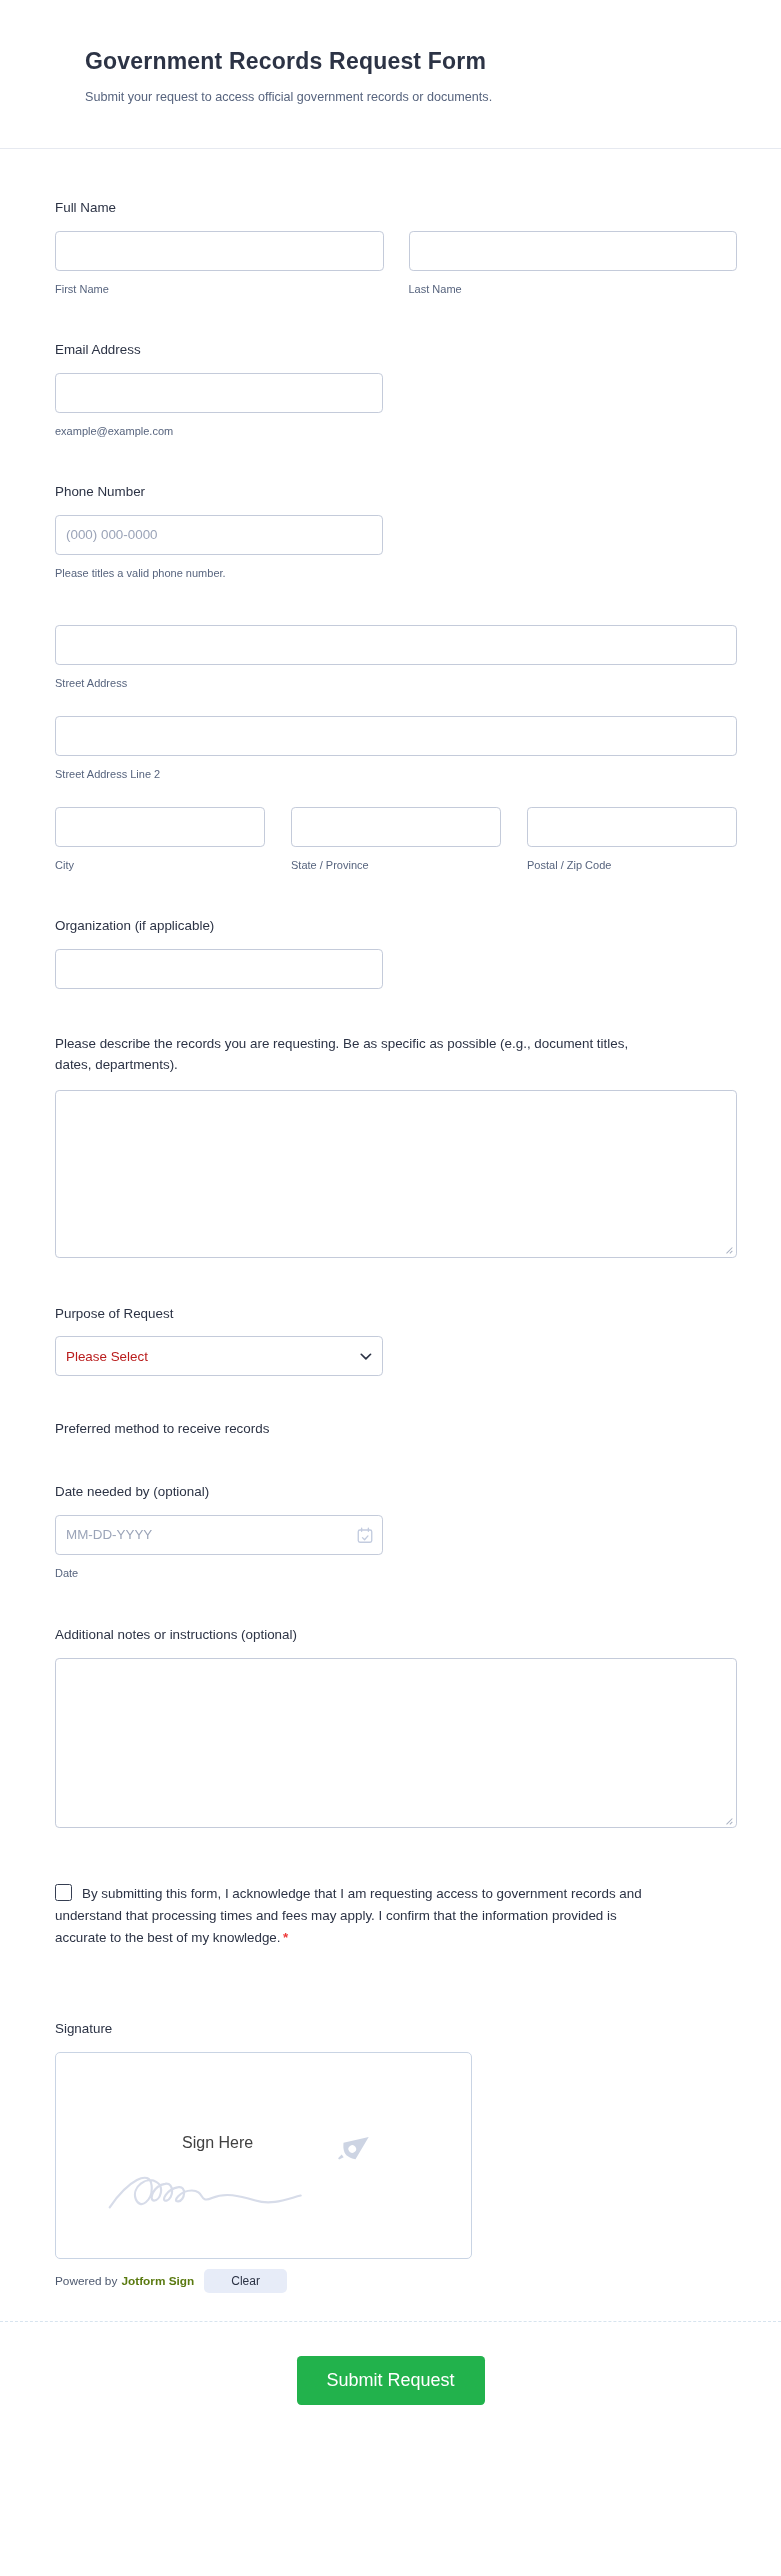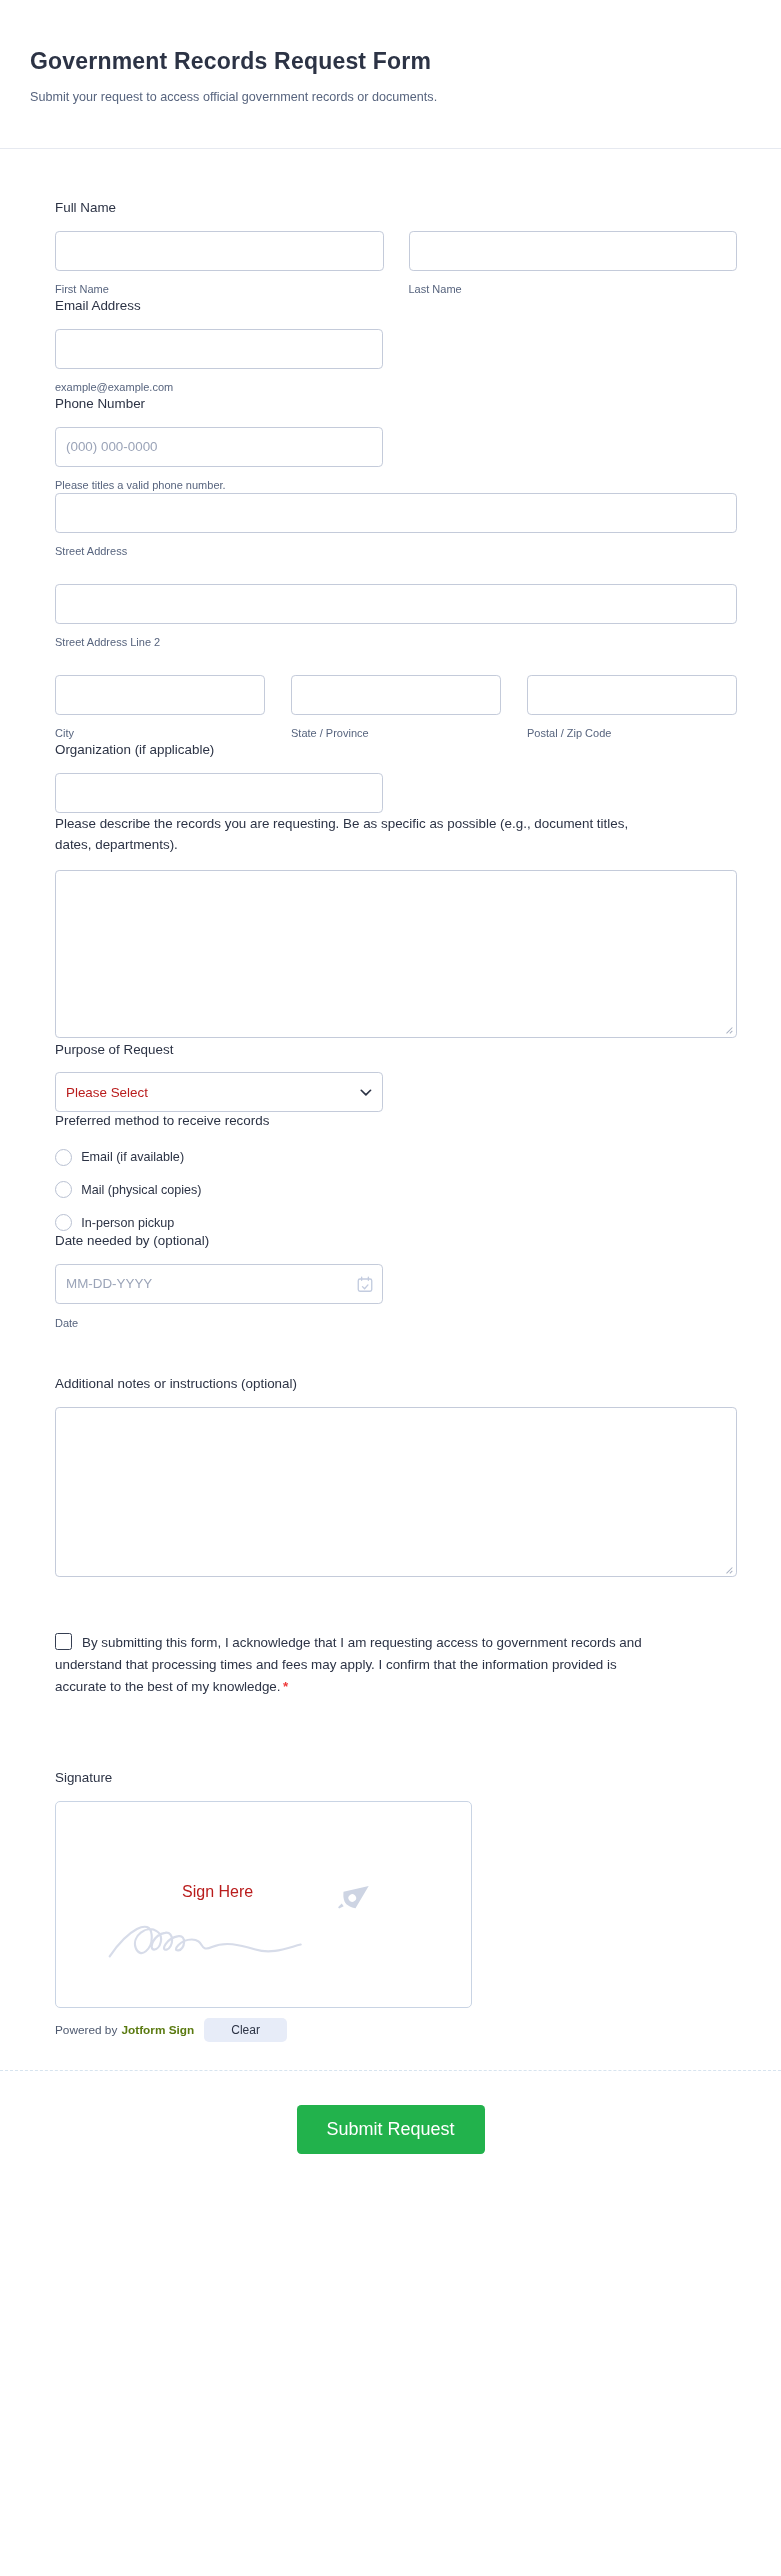--- a/index.html
+++ b/index.html
@@ -1,29 +1,29 @@
 <!DOCTYPE html>
 <html style="font-size:13.4px"><head>
 <meta charset="utf-8">
 <style>
   * { margin:0; padding:0; box-sizing:border-box; }
   html,body { background:#fff; }
   body { width:781px; margin:0 auto; font-family:"Liberation Sans", sans-serif; color:#2c3345; }
   .page { width:781px; min-height:2576px; background:#fff; position:relative; }
 
   
-  .header { padding:47px 55px 42px 30px; }
+  .header { padding:47px 55px 42px 85px; }
   .page-title { font-size:23px; font-weight:700; color:#2c3345; line-height:28.6px; letter-spacing:0.2px; }
   .page-subtitle { margin-top:13.4px; font-size:12.6px; color:#57647e; line-height:17px; }
   .divider { border-top:0.8px solid #e6e9f0; width:781px; }
   .divider.dashed { border-top:0.8px dashed #d7e4ef; }
 
   
   .form-body { padding:0 44px 0 55px; }
-  .block { }
+  .block { margin-top:44px; }
   .block.first { margin-top:50px; }
   .field-label { font-size:13.4px; font-weight:500; color:#2c3345; line-height:18.5px; margin-bottom:13.4px; }
   .field-label.wrap { max-width:588px; line-height:21px; margin-bottom:15px; }
   .sublabel { font-size:11px; color:#57647e; margin-top:12.6px; line-height:13.4px; }
 
   .txt-input, .area-input, .fake-select {
     width:100%; height:40px; border:0.8px solid #c4cbda; border-radius:4.2px;
     background:#fff; font-family:"Liberation Sans", sans-serif; font-size:13.4px; color:#2c3345;
     padding:16px 10px; outline:none;
   }
@@ -55,21 +55,21 @@
   .date-icon { position:absolute; right:10px; top:11.8px; }
 
   
   .consent-block { margin-top:52px; max-width:598px; font-size:13.4px; line-height:22px; color:#2c3345; }
   .checkbox-box { display:inline-block; width:17px; height:17px; border:1.7px solid #353e52; border-radius:2.5px; background:#fff; margin-right:10px; vertical-align:-3.4px; cursor:pointer; }
   .req-star { color:#ee3a3a; font-weight:700; margin-left:2.5px; }
 
   
   .sig-block { margin-top:71px; }
   .sig-pad { position:relative; width:417px; height:207px; border:0.8px solid #c9d4e4; border-radius:5px; background:#fff; cursor:crosshair; }
-  .sign-here { position:absolute; left:126px; top:81px; font-size:16px; color:#b91c1c; }
+  .sign-here { position:absolute; left:126px; top:81px; font-size:16px; color:#404040; }
   .sig-squiggle { position:absolute; left:50px; top:99px; }
   .pen-icon { position:absolute; left:277px; top:72px; transform:rotate(14deg); }
   .sig-footer { width:417px; display:flex; align-items:center; margin-top:10px; }
   .powered-by { font-size:11.8px; color:#4e596f; }
   .brand-sign { font-weight:700; color:#5a7a10; margin-left:4.2px; }
   .clear-btn { margin-left:10px; background:#e7ecf8; border:none; border-radius:5px; padding:5px 27px;
     font-family:"Liberation Sans", sans-serif; font-size:12px; color:#2c3345; cursor:pointer; }
 
   
   .bottom-divider { margin-top:28.6px; }
@@ -157,34 +157,20 @@
       <div class="fake-select">
         <span class="select-value">Please Select</span>
         <svg width="11.8" height="7.6" viewBox="0 0 14 9">
           <path d="M1.5 1.5 L7 7 L12.5 1.5" stroke="#2c3345" stroke-width="2" fill="none" stroke-linecap="round" stroke-linejoin="round"></path>
         </svg>
       </div>
     </div>
 
     <div class="block">
       <div class="field-label" style="margin-bottom:0;">Preferred method to receive records</div>
-      <div class="radio-group">
-        <div class="radio-row">
-          <span class="radio-circle"></span>
-          <span class="radio-label">Email (if available)</span>
-        </div>
-        <div class="radio-row">
-          <span class="radio-circle"></span>
-          <span class="radio-label">Mail (physical copies)</span>
-        </div>
-        <div class="radio-row">
-          <span class="radio-circle"></span>
-          <span class="radio-label">In-person pickup</span>
-        </div>
-      </div>
     </div>
 
     <div class="block">
       <div class="field-label">Date needed by (optional)</div>
       <div class="date-wrap">
         <input class="txt-input" type="text" placeholder="MM-DD-YYYY" style="">
         <svg class="date-icon" width="16" height="17" viewBox="0 0 19 20">
           <rect x="1.5" y="3.5" width="16" height="14.5" rx="2" fill="none" stroke="#c3ccdf" stroke-width="1.6"></rect>
           <path d="M5.5 1.2 V5 M13.5 1.2 V5" stroke="#c3ccdf" stroke-width="1.6" stroke-linecap="round"></path>
           <path d="M6.5 12.5 L9 15 L13 10.5" stroke="#c3ccdf" stroke-width="1.6" fill="none" stroke-linecap="round" stroke-linejoin="round"></path>

